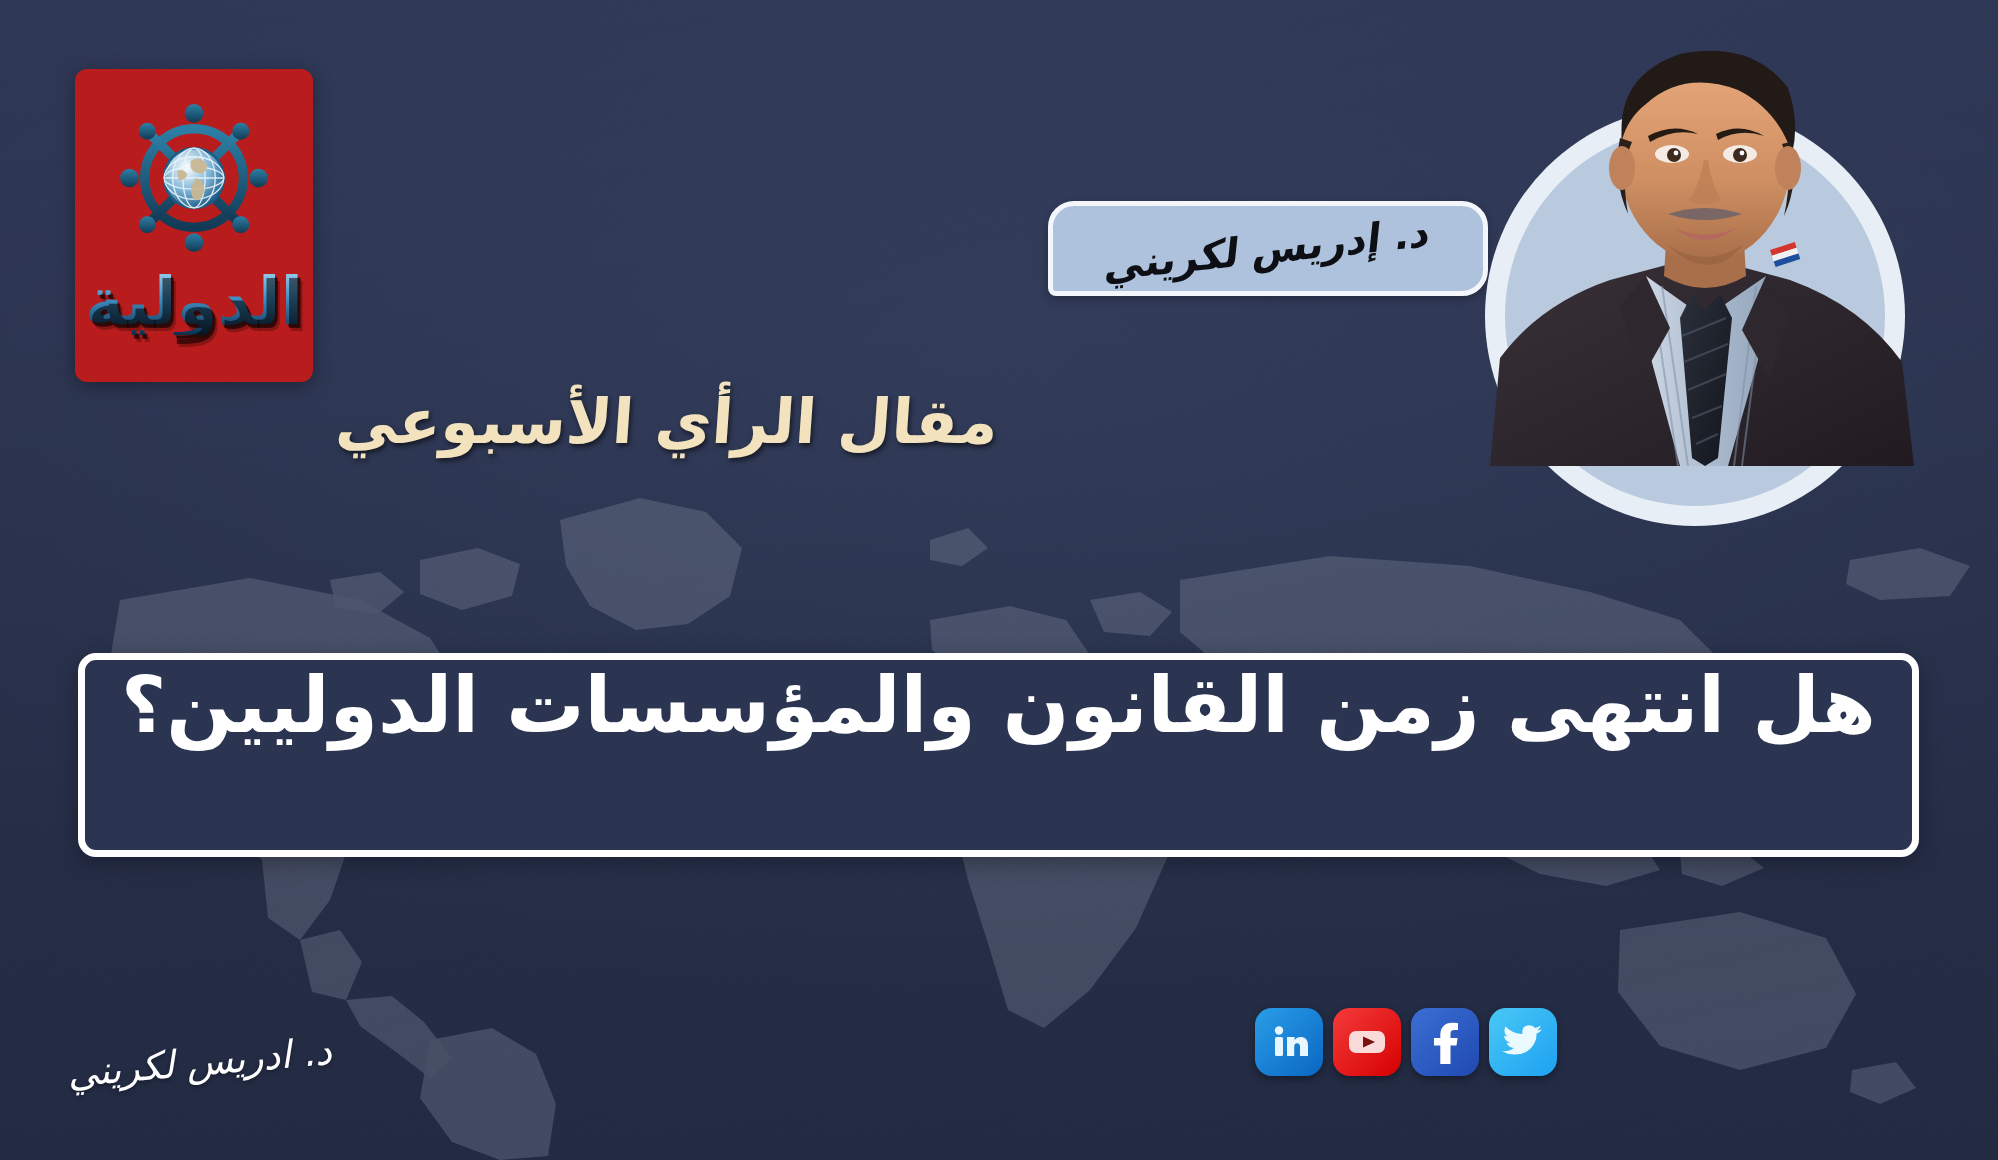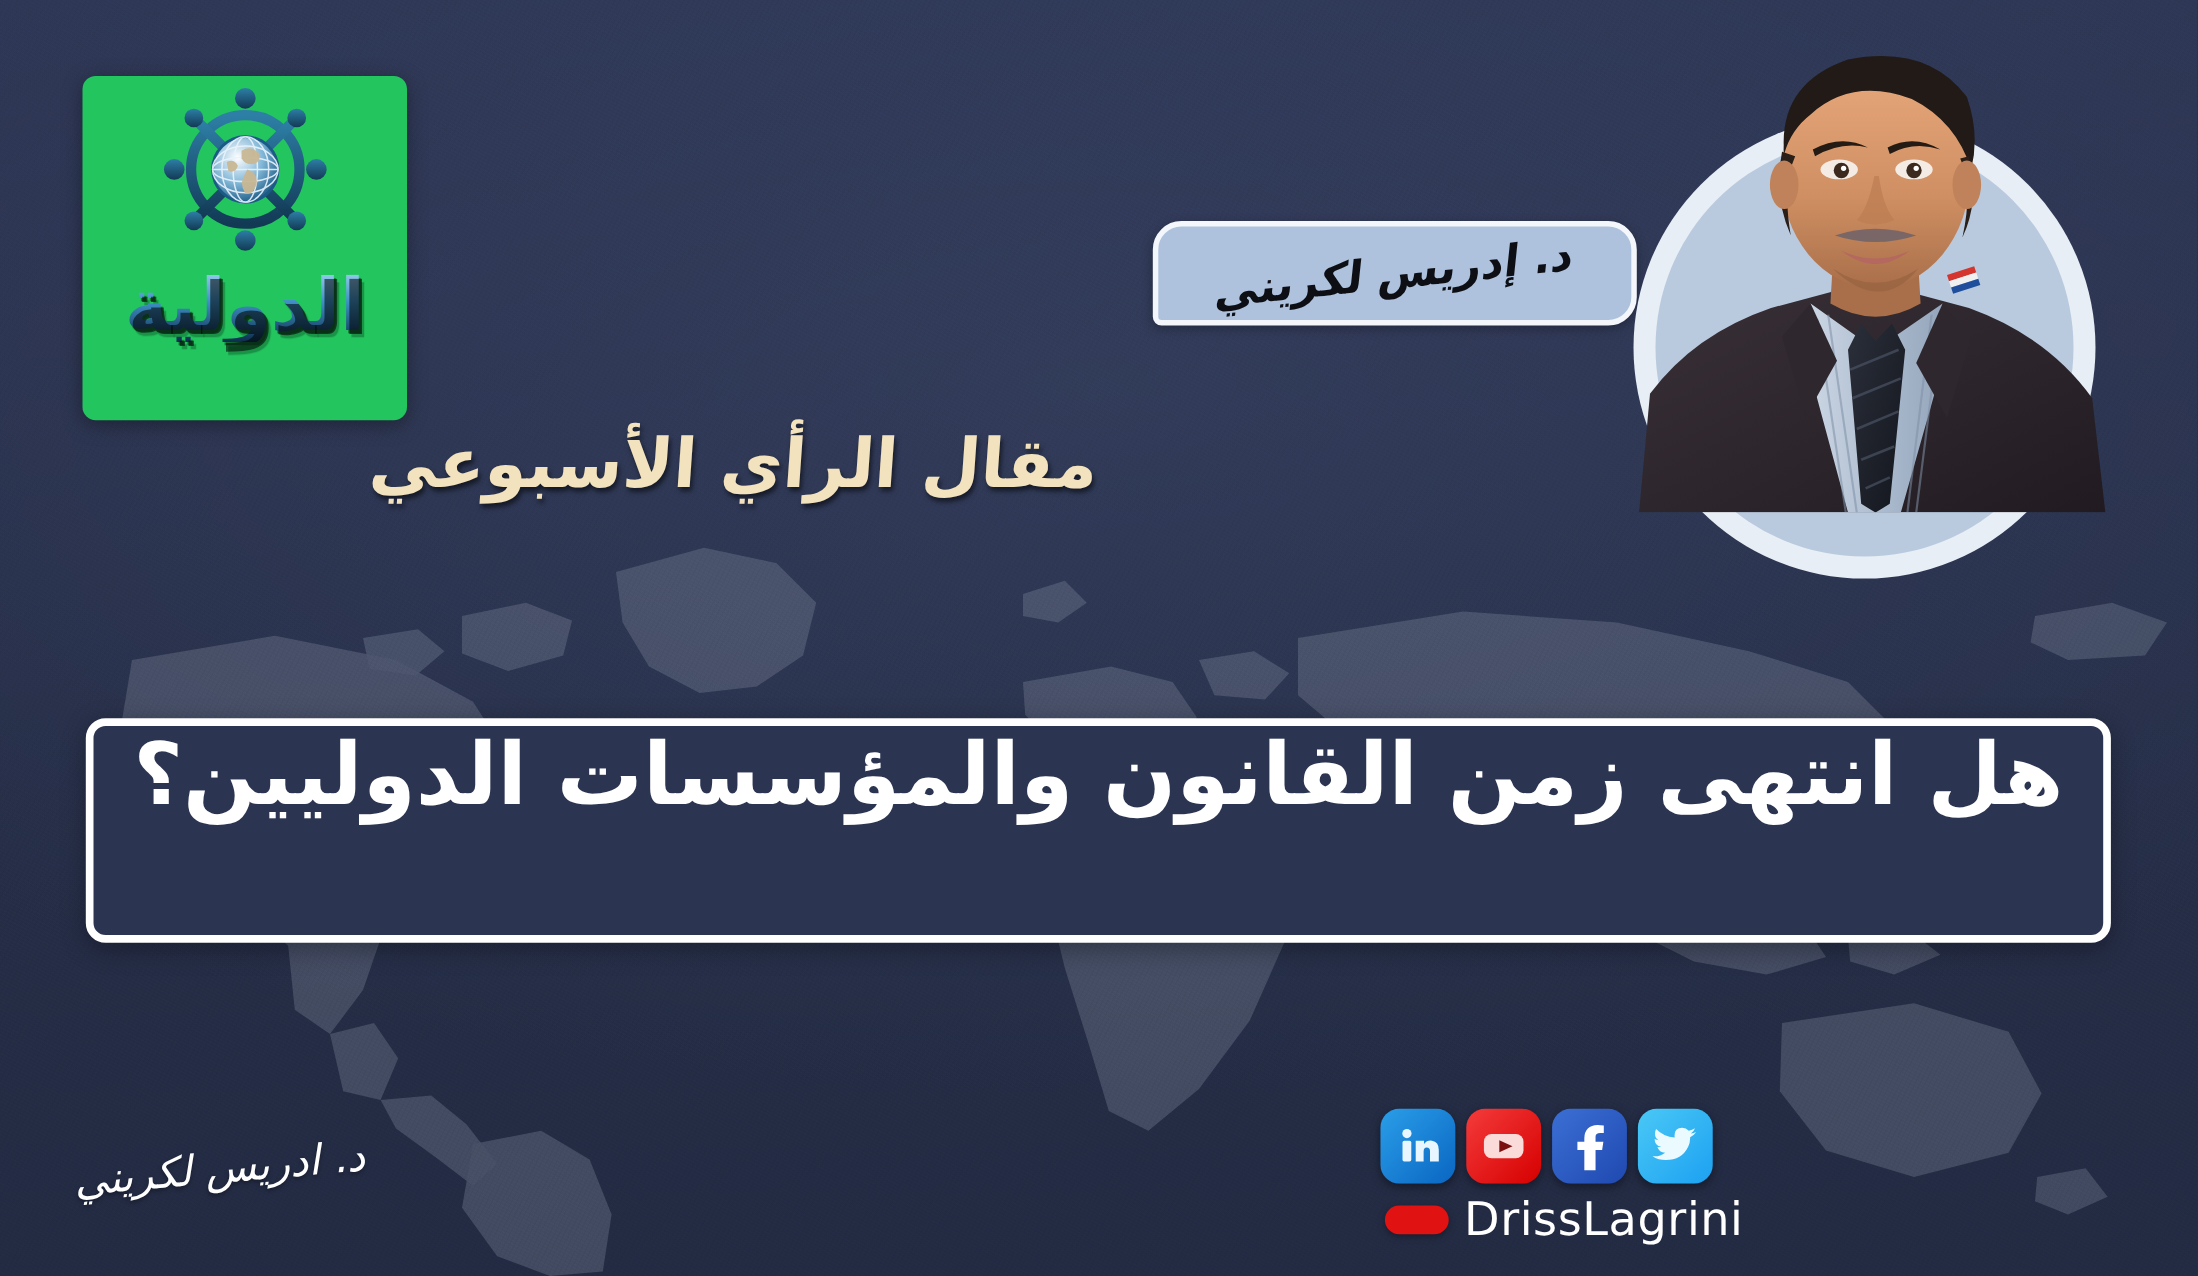--- a/index.html
+++ b/index.html
@@ -29,25 +29,25 @@
       repeating-linear-gradient(-63deg, rgba(0,0,0,.05) 0 1px, rgba(0,0,0,0) 1px 4px),
       radial-gradient(circle at 18% 72%, rgba(255,255,255,.05) 0 2px, rgba(0,0,0,0) 3px),
       radial-gradient(circle at 63% 24%, rgba(255,255,255,.04) 0 2px, rgba(0,0,0,0) 3px),
       radial-gradient(circle at 88% 58%, rgba(255,255,255,.04) 0 2px, rgba(0,0,0,0) 3px);
   }
   .bg-map{position:absolute;inset:0;opacity:.30;}
   .bg-map svg{width:100%;height:100%;display:block;}
 
   
   .logo-board{
-    position:absolute;left:75px;top:69px;width:295px;height:313px;
-    background:#22c55e;border-radius:12px;
+    position:absolute;left:75px;top:69px;width:238px;height:313px;
+    background:#b91c1c;border-radius:12px;
     box-shadow:0 4px 18px rgba(0,0,0,.35);
     display:flex;flex-direction:column;align-items:center;justify-content:flex-start;
-    overflow:hidden;
+    padding-top:24px;overflow:hidden;
   }
   .logo-wheel{width:170px;height:170px;display:block;}
   .logo-word{
     margin-top:6px;
     font-family:"DejaVu Sans","Liberation Sans",sans-serif;
     font-weight:700;font-size:66px;line-height:1;
     direction:rtl;letter-spacing:-2px;
     background:linear-gradient(180deg,#9fd2ef 0%,#3f8fc4 45%,#0d2e4c 100%);
     -webkit-background-clip:text;background-clip:text;color:transparent;
     text-shadow:3px 4px 0 rgba(0,0,0,.55);
@@ -385,19 +385,15 @@
       <div class="sicon si-twitter">
         <span>
           <svg width="42" height="38" viewBox="0 0 42 38" aria-hidden="true">
             <path d="M40 6.2 q-2.3 1 -4.9 1.3 q2.8 -1.7 3.8 -4.8 q-2.6 1.6 -5.6 2.2 q-2.5 -2.6 -6.1 -2.6 q-6.9 0 -6.9 6.9 q0 1 .2 1.9 Q10.3 10.5 3.6 3.4 q-1.1 1.9 -1.1 4 q0 4.1 3.3 6.1 q-1.9 -.1 -3.6 -1 v.1 q0 5.8 6 7 q-1.8 .5 -3.5 .2 q1.6 5 7.1 5.1 q-4.2 3.3 -9.7 3.3 q-1 0 -1.9 -.1 q5.5 3.5 12.1 3.5 q14.6 0 20.4 -12.1 q1.8 -3.8 1.8 -7.7 v-1 Q38.1 9.1 40 6.2 Z" fill="#eafaff"></path>
           </svg>
         </span>
       </div>
 
     </div>
 
-    <div class="social-row2">
-      <span class="red-bar"></span>
-      <span class="handle">DrissLagrini</span>
-    </div>
   </div>
 
 </div>
 
 </body></html>

